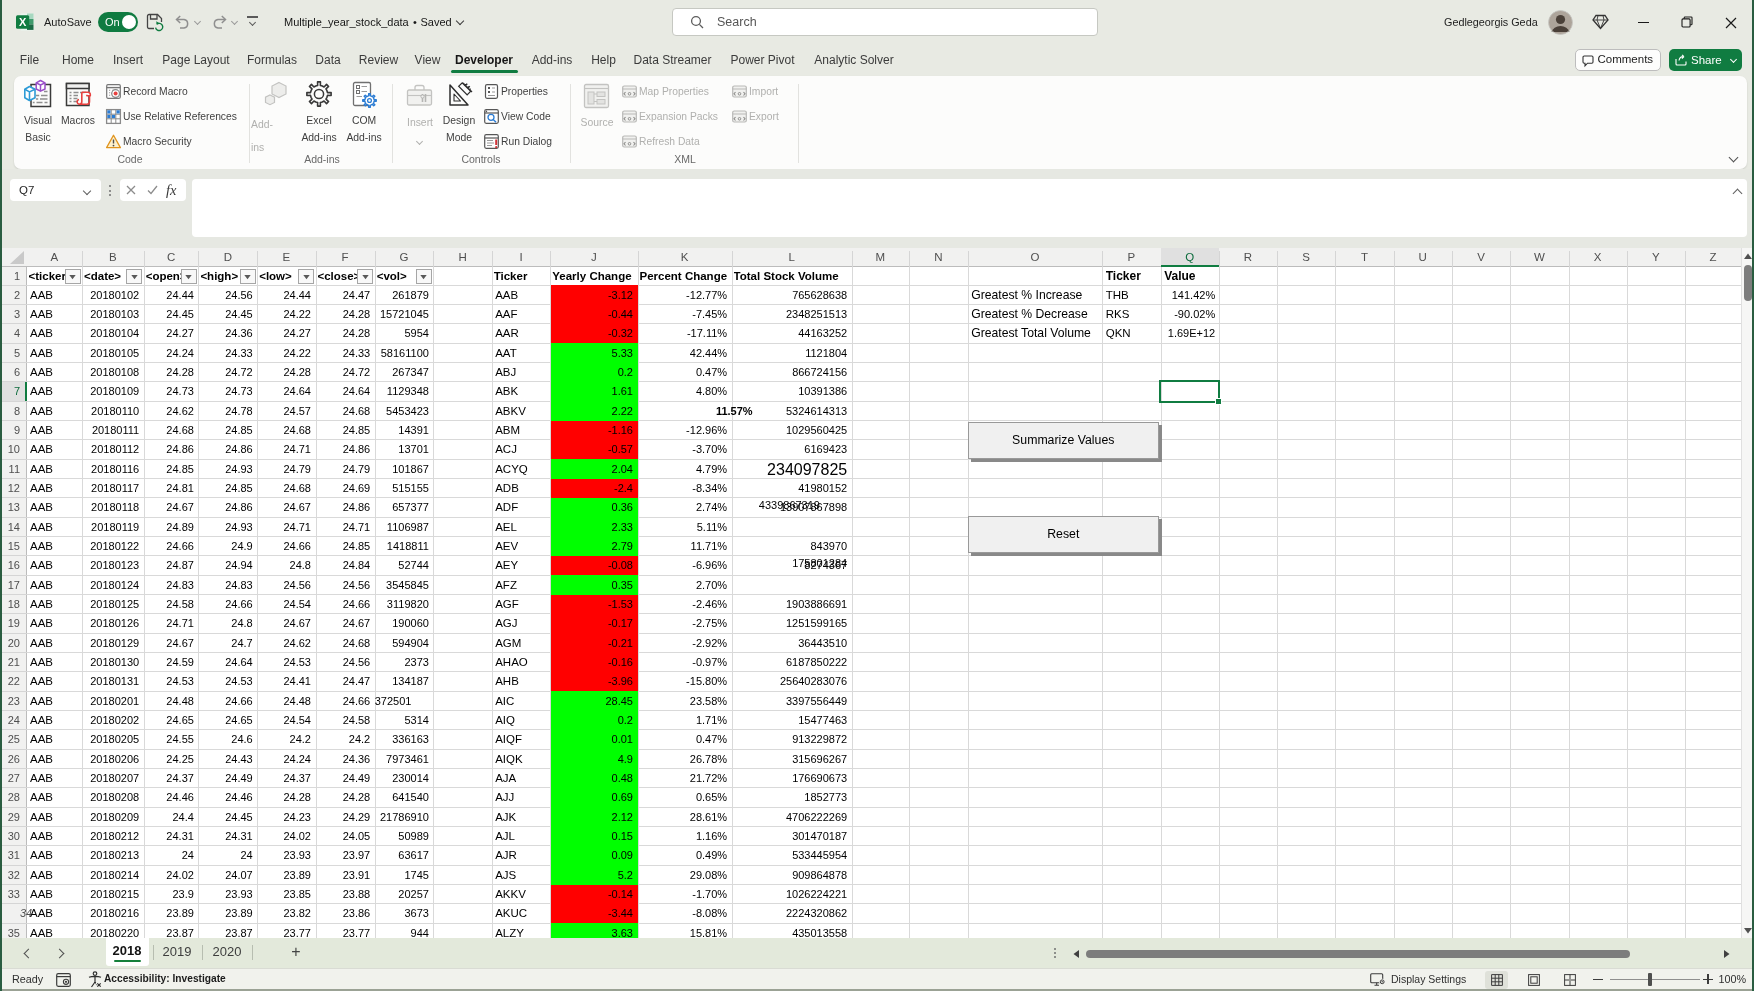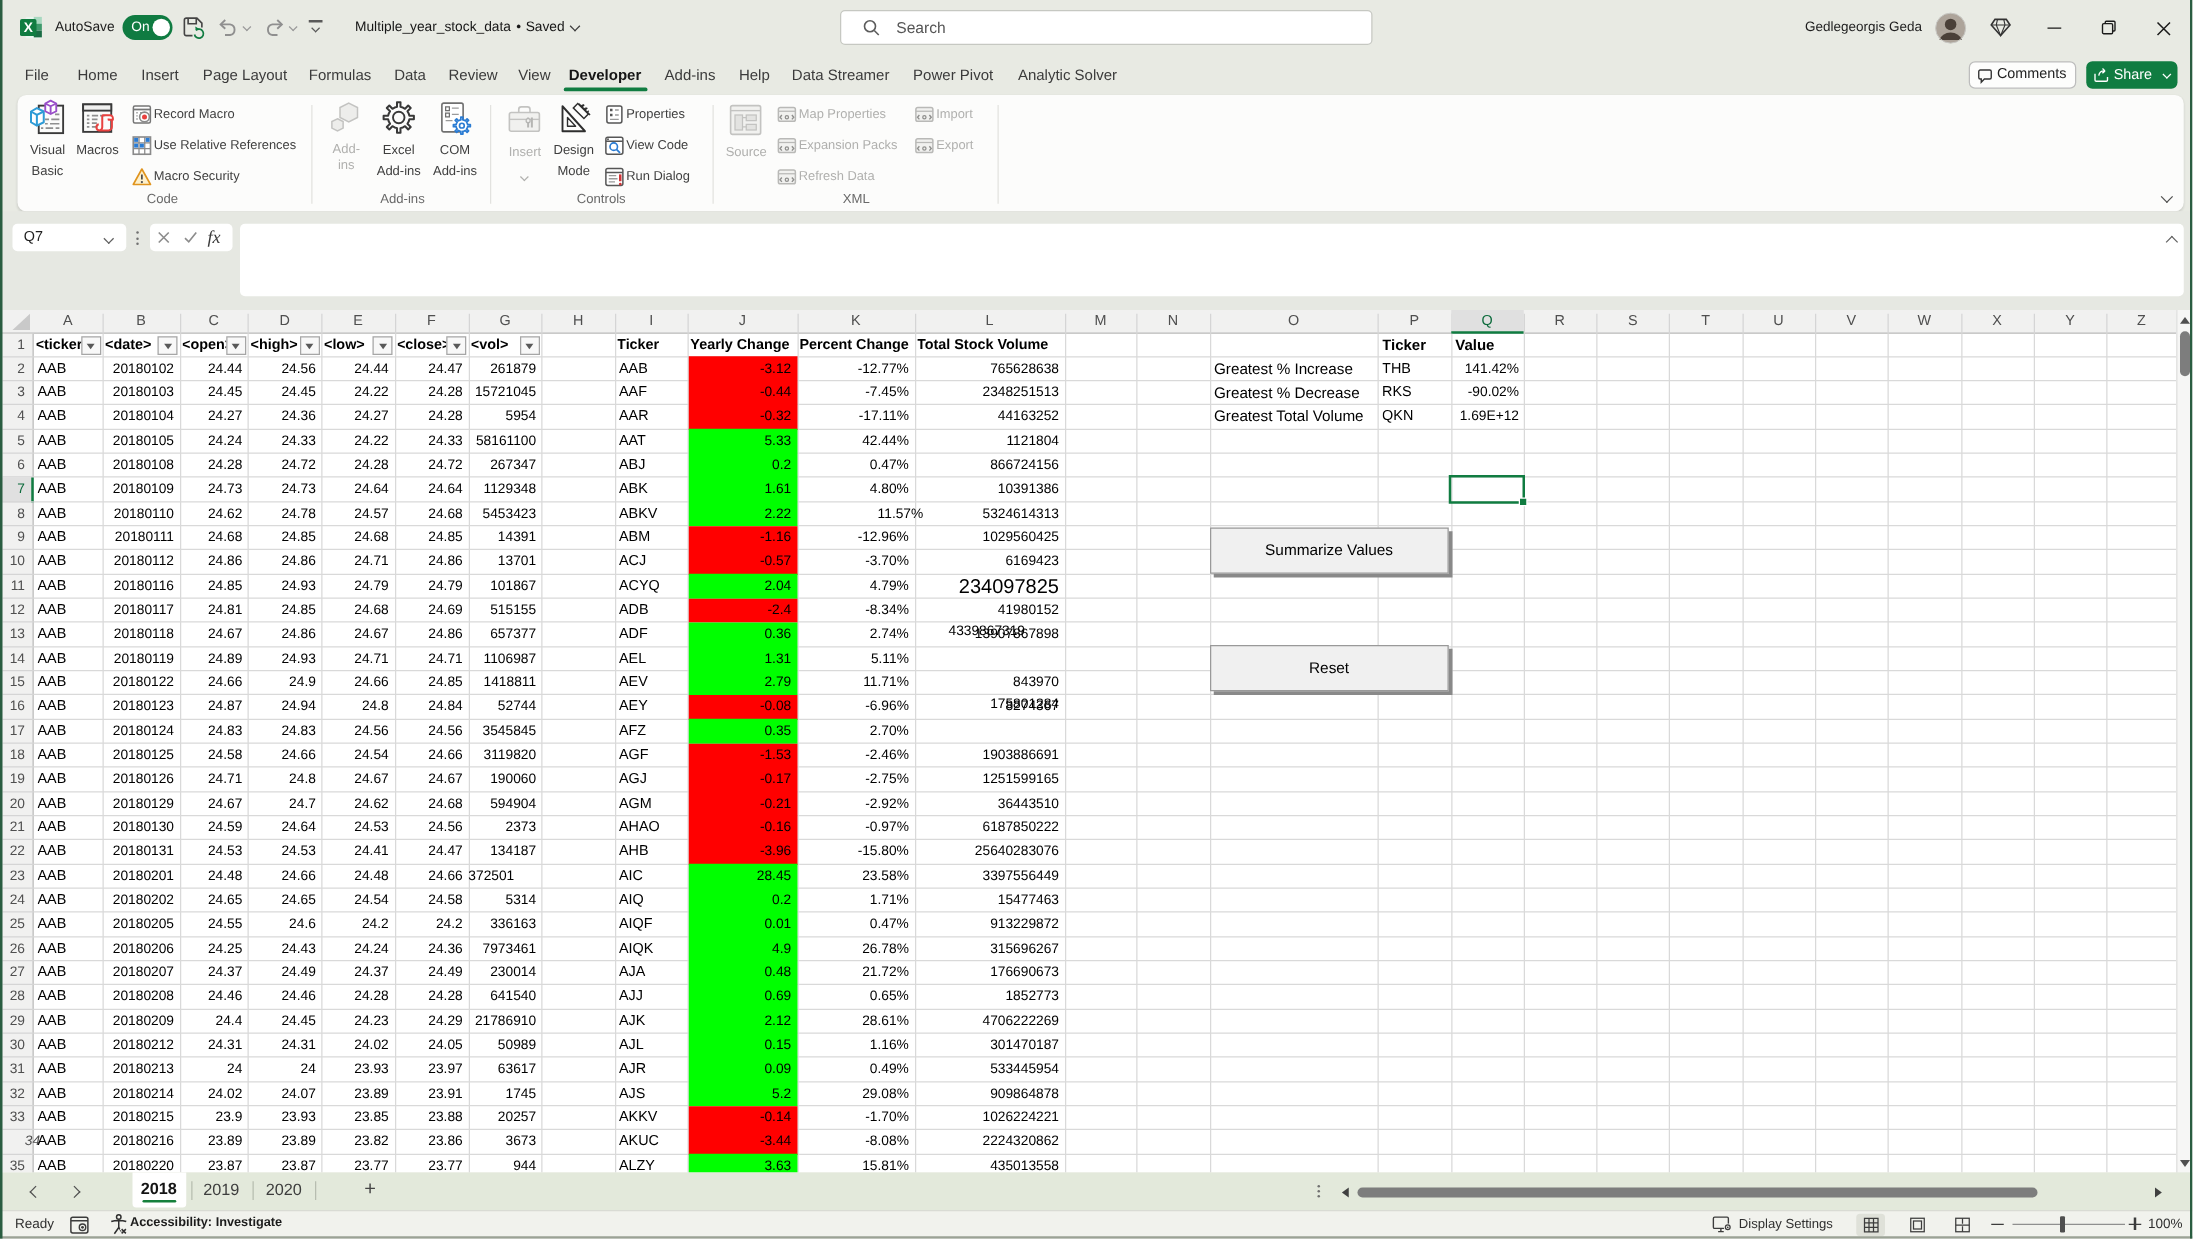--- a/index.html
+++ b/index.html
@@ -148,21 +148,21 @@
 <svg style="left:106px;top:134px" width="15" height="15" viewBox="0 0 15 15">
 <path d="M7.5 1.2 L14.4 13.6 H0.6 Z" fill="#fdf0cc" stroke="#e0941e" stroke-width="1.3" stroke-linejoin="round"></path>
 <path d="M7.5 5.5 V9.5" stroke="#4d4d4d" stroke-width="1.4"></path>
 <circle cx="7.5" cy="11.6" r="0.9" fill="#4d4d4d"></circle>
 </svg>
 <div style="left:123px;top:134px;height:15px;line-height:15px;font-size:10.3px;color:#3f3f3f;">Macro Security</div>
 <svg style="left:263px;top:81px" width="28" height="28" viewBox="0 0 28 28">
 <path d="M13 2 L20 5.5 V13.5 L13 17 L6 13.5 V5.5 Z" fill="#ededeb" stroke="#c3c3c1" stroke-width="1.2" transform="translate(3,-0.5)"></path>
 <path d="M6 12 L10.5 14.2 V19.5 L6 21.7 L1.5 19.5 V14.2 Z" fill="#ededeb" stroke="#c3c3c1" stroke-width="1.2" transform="translate(1,2)"></path>
 </svg>
-<div style="left:251px;top:113px;width:52px;height:34px;font-size:10.4px;line-height:13px;text-align:center;color:#b0b0ae;">Add-<br>ins</div>
+<div style="left:251px;top:113px;width:52px;height:34px;font-size:10.4px;line-height:23px;color:#b0b0ae;">Add-<br>ins</div>
 <svg style="left:305px;top:80px" width="28" height="28" viewBox="0 0 28 28">
 <path d="M10.71 6.05 L12.65 5.51 L12.57 1.88 L15.43 1.88 L15.35 5.51 L17.29 6.05 L19.05 7.04 L21.55 4.42 L23.58 6.45 L20.96 8.95 L21.95 10.71 L22.49 12.65 L26.12 12.57 L26.12 15.43 L22.49 15.35 L21.95 17.29 L20.96 19.05 L23.58 21.55 L21.55 23.58 L19.05 20.96 L17.29 21.95 L15.35 22.49 L15.43 26.12 L12.57 26.12 L12.65 22.49 L10.71 21.95 L8.95 20.96 L6.45 23.58 L4.42 21.55 L7.04 19.05 L6.05 17.29 L5.51 15.35 L1.88 15.43 L1.88 12.57 L5.51 12.65 L6.05 10.71 L7.04 8.95 L4.42 6.45 L6.45 4.42 L8.95 7.04 Z" fill="none" stroke="#383838" stroke-width="1.6" stroke-linejoin="round"></path>
 <circle cx="14" cy="14" r="4.6" fill="none" stroke="#383838" stroke-width="1.5"></circle>
 </svg>
 <div style="left:293px;top:113px;width:52px;height:34px;font-size:10.4px;line-height:16.5px;text-align:center;color:#3f3f3f;">Excel<br>Add-ins</div>
 <svg style="left:350px;top:81px" width="28" height="28" viewBox="0 0 28 28">
 <rect x="3.5" y="1.5" width="17" height="23" rx="1.5" fill="#fff" stroke="#707070" stroke-width="1.3"></rect>
 <rect x="6.5" y="4.5" width="3" height="3" fill="none" stroke="#707070" stroke-width="1"></rect>
 <rect x="6.5" y="9.5" width="3" height="3" fill="none" stroke="#707070" stroke-width="1"></rect>
 <path d="M11.5 5.5 H17 M11.5 10.5 H17 M6.5 15.5 H12" stroke="#9a9a9a" stroke-width="1.1"></path>
@@ -582,21 +582,21 @@
 <div style="left:731.6px;top:382.48px;width:115.6px;height:19.33px;font-size:11px;line-height:19.33px;color:#000;text-align:right;">10391386</div>
 <div style="left:30px;top:401.81px;width:52px;height:19.33px;font-size:11.5px;line-height:19.33px;color:#000;white-space:nowrap;overflow:hidden;">AAB</div>
 <div style="left:82px;top:401.81px;width:57.2px;height:19.33px;font-size:11px;line-height:19.33px;color:#000;text-align:right;">20180110</div>
 <div style="left:143.7px;top:401.81px;width:50.2px;height:19.33px;font-size:11px;line-height:19.33px;color:#000;text-align:right;">24.62</div>
 <div style="left:198.4px;top:401.81px;width:54.3px;height:19.33px;font-size:11px;line-height:19.33px;color:#000;text-align:right;">24.78</div>
 <div style="left:257.2px;top:401.81px;width:53.8px;height:19.33px;font-size:11px;line-height:19.33px;color:#000;text-align:right;">24.57</div>
 <div style="left:315.5px;top:401.81px;width:54.7px;height:19.33px;font-size:11px;line-height:19.33px;color:#000;text-align:right;">24.68</div>
 <div style="left:374.7px;top:401.81px;width:54.2px;height:19.33px;font-size:11px;line-height:19.33px;color:#000;text-align:right;">5453423</div>
 <div style="left:495.2px;top:401.81px;width:55.1px;height:19.33px;font-size:11.5px;line-height:19.33px;color:#000;white-space:nowrap;overflow:hidden;">ABKV</div>
 <div style="left:550.3px;top:401.81px;width:82.7px;height:19.33px;font-size:11px;line-height:19.33px;color:#000;text-align:right;">2.22</div>
-<div style="left:649px;top:401.81px;width:89.6px;height:19.33px;font-size:11px;line-height:19.33px;color:#000;text-align:right;">11.57%</div>
+<div style="left:663px;top:401.81px;width:89.6px;height:19.33px;font-size:11px;line-height:19.33px;color:#000;text-align:right;font-weight:bold;">11.57%</div>
 <div style="left:731.6px;top:401.81px;width:115.6px;height:19.33px;font-size:11px;line-height:19.33px;color:#000;text-align:right;">5324614313</div>
 <div style="left:30px;top:421.14px;width:52px;height:19.33px;font-size:11.5px;line-height:19.33px;color:#000;white-space:nowrap;overflow:hidden;">AAB</div>
 <div style="left:82px;top:421.14px;width:57.2px;height:19.33px;font-size:11px;line-height:19.33px;color:#000;text-align:right;">20180111</div>
 <div style="left:143.7px;top:421.14px;width:50.2px;height:19.33px;font-size:11px;line-height:19.33px;color:#000;text-align:right;">24.68</div>
 <div style="left:198.4px;top:421.14px;width:54.3px;height:19.33px;font-size:11px;line-height:19.33px;color:#000;text-align:right;">24.85</div>
 <div style="left:257.2px;top:421.14px;width:53.8px;height:19.33px;font-size:11px;line-height:19.33px;color:#000;text-align:right;">24.68</div>
 <div style="left:315.5px;top:421.14px;width:54.7px;height:19.33px;font-size:11px;line-height:19.33px;color:#000;text-align:right;">24.85</div>
 <div style="left:374.7px;top:421.14px;width:54.2px;height:19.33px;font-size:11px;line-height:19.33px;color:#000;text-align:right;">14391</div>
 <div style="left:495.2px;top:421.14px;width:55.1px;height:19.33px;font-size:11.5px;line-height:19.33px;color:#000;white-space:nowrap;overflow:hidden;">ABM</div>
 <div style="left:550.3px;top:421.14px;width:82.7px;height:19.33px;font-size:11px;line-height:19.33px;color:#000;text-align:right;">-1.16</div>
@@ -647,21 +647,21 @@
 <div style="left:637.5px;top:498.46px;width:89.6px;height:19.33px;font-size:11px;line-height:19.33px;color:#000;text-align:right;">2.74%</div>
 <div style="left:731.6px;top:498.46px;width:115.6px;height:19.33px;font-size:11px;line-height:19.33px;color:#000;text-align:right;">13907867898</div>
 <div style="left:30px;top:517.79px;width:52px;height:19.33px;font-size:11.5px;line-height:19.33px;color:#000;white-space:nowrap;overflow:hidden;">AAB</div>
 <div style="left:82px;top:517.79px;width:57.2px;height:19.33px;font-size:11px;line-height:19.33px;color:#000;text-align:right;">20180119</div>
 <div style="left:143.7px;top:517.79px;width:50.2px;height:19.33px;font-size:11px;line-height:19.33px;color:#000;text-align:right;">24.89</div>
 <div style="left:198.4px;top:517.79px;width:54.3px;height:19.33px;font-size:11px;line-height:19.33px;color:#000;text-align:right;">24.93</div>
 <div style="left:257.2px;top:517.79px;width:53.8px;height:19.33px;font-size:11px;line-height:19.33px;color:#000;text-align:right;">24.71</div>
 <div style="left:315.5px;top:517.79px;width:54.7px;height:19.33px;font-size:11px;line-height:19.33px;color:#000;text-align:right;">24.71</div>
 <div style="left:374.7px;top:517.79px;width:54.2px;height:19.33px;font-size:11px;line-height:19.33px;color:#000;text-align:right;">1106987</div>
 <div style="left:495.2px;top:517.79px;width:55.1px;height:19.33px;font-size:11.5px;line-height:19.33px;color:#000;white-space:nowrap;overflow:hidden;">AEL</div>
-<div style="left:550.3px;top:517.79px;width:82.7px;height:19.33px;font-size:11px;line-height:19.33px;color:#000;text-align:right;">1.31</div>
+<div style="left:550.3px;top:517.79px;width:82.7px;height:19.33px;font-size:11px;line-height:19.33px;color:#000;text-align:right;">2.33</div>
 <div style="left:637.5px;top:517.79px;width:89.6px;height:19.33px;font-size:11px;line-height:19.33px;color:#000;text-align:right;">5.11%</div>
 <div style="left:731.6px;top:496px;width:115.6px;height:19.33px;font-size:11px;line-height:19.33px;color:#000;text-align:center;">4339867319</div>
 <div style="left:30px;top:537.12px;width:52px;height:19.33px;font-size:11.5px;line-height:19.33px;color:#000;white-space:nowrap;overflow:hidden;">AAB</div>
 <div style="left:82px;top:537.12px;width:57.2px;height:19.33px;font-size:11px;line-height:19.33px;color:#000;text-align:right;">20180122</div>
 <div style="left:143.7px;top:537.12px;width:50.2px;height:19.33px;font-size:11px;line-height:19.33px;color:#000;text-align:right;">24.66</div>
 <div style="left:198.4px;top:537.12px;width:54.3px;height:19.33px;font-size:11px;line-height:19.33px;color:#000;text-align:right;">24.9</div>
 <div style="left:257.2px;top:537.12px;width:53.8px;height:19.33px;font-size:11px;line-height:19.33px;color:#000;text-align:right;">24.66</div>
 <div style="left:315.5px;top:537.12px;width:54.7px;height:19.33px;font-size:11px;line-height:19.33px;color:#000;text-align:right;">24.85</div>
 <div style="left:374.7px;top:537.12px;width:54.2px;height:19.33px;font-size:11px;line-height:19.33px;color:#000;text-align:right;">1418811</div>
 <div style="left:495.2px;top:537.12px;width:55.1px;height:19.33px;font-size:11.5px;line-height:19.33px;color:#000;white-space:nowrap;overflow:hidden;">AEV</div>

